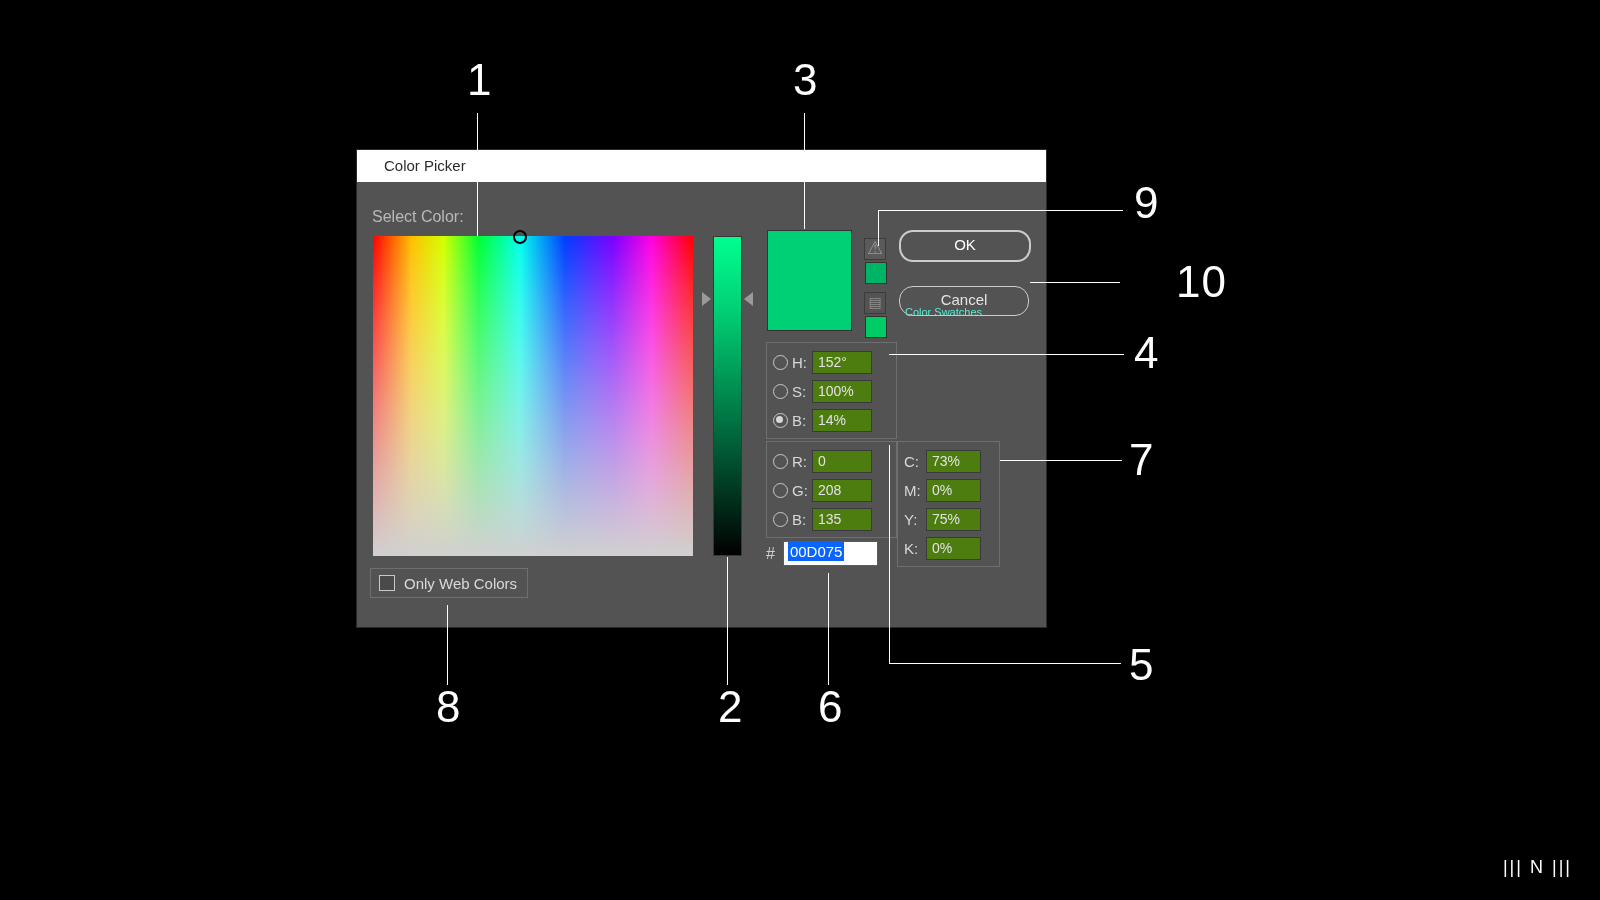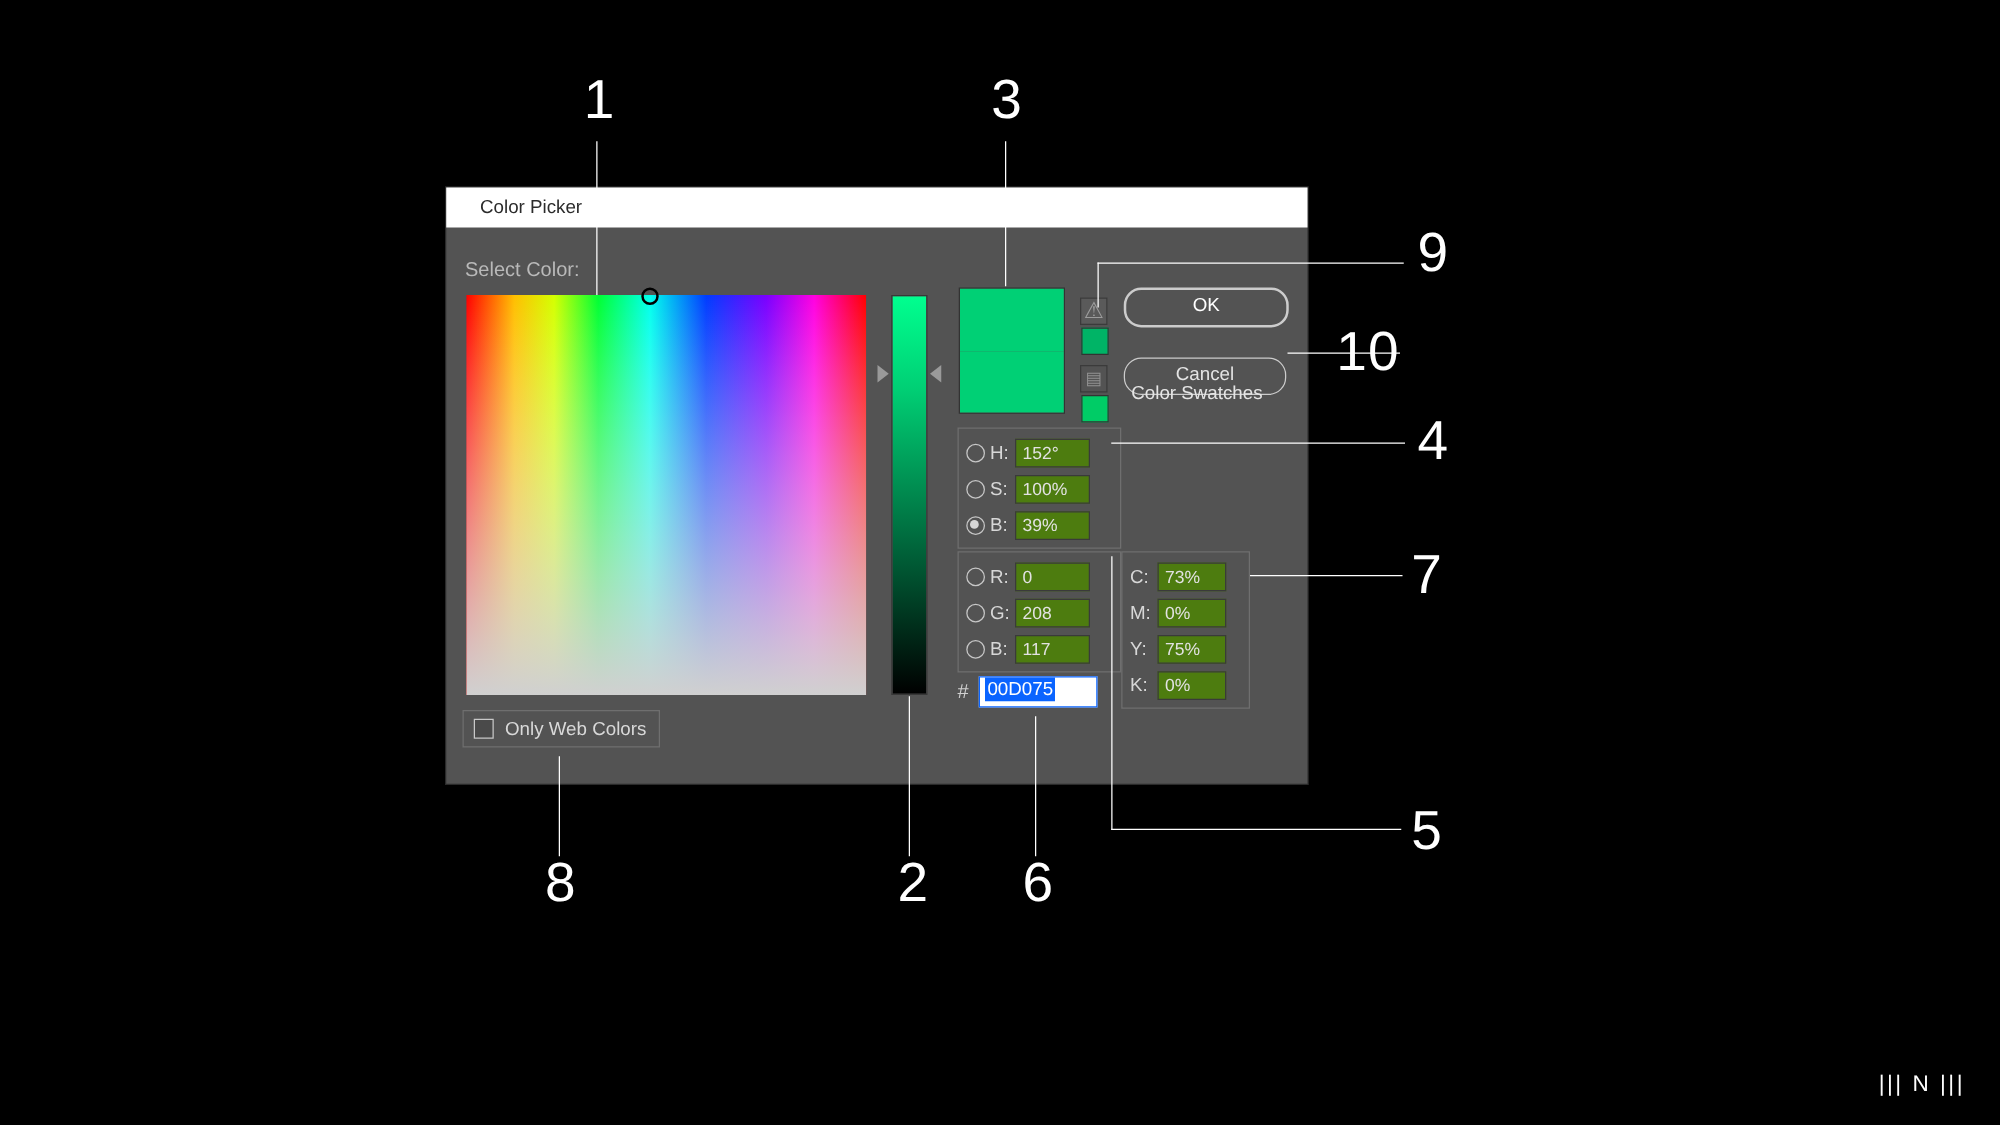--- a/index.html
+++ b/index.html
@@ -18,21 +18,21 @@
   
   .newold{position:absolute;left:410px;top:80px;width:85px;height:101px;border:1px solid #333;box-sizing:border-box;}
   .newold div{width:100%;height:50%;}
   .warn-icon{position:absolute;left:507px;top:88px;font-size:18px;color:#9c9c9c;background:#5a5a5a;border:1px solid #3b3b3b;width:20px;height:20px;line-height:18px;text-align:center;}
   .mini-sw{position:absolute;left:508px;width:20px;height:20px;border:1px solid #333;}
   .cube-icon{position:absolute;left:507px;top:142px;width:20px;height:20px;border:1px solid #3b3b3b;color:#929292;text-align:center;font-size:14px;line-height:18px;}
   
   .btn{position:absolute;left:542px;width:128px;height:28px;border:1px solid #ccc;border-radius:14px;background:transparent;color:#e4e4e4;font-size:15px;text-align:center;line-height:26px;}
   .btn.ok{top:80px;border-width:2px;font-weight:500;color:#fff;}
   .btn.cancel{top:116px;margin-top:20px;}
-  .swatches-link{position:absolute;left:548px;top:156px;font-size:15px;color:#e5e5e5;}
+  .swatches-link{position:absolute;left:548px;top:156px;font-size:11px;color:#5eead4;}
   
   .grp{position:absolute;border:1px solid #6f6f6f;padding:4px 6px 2px 6px;box-sizing:border-box;}
   .row{display:flex;align-items:center;height:27px;margin:2px 0;}
   .radio{width:13px;height:13px;border:1px solid #c7c7c7;border-radius:50%;margin-right:4px;position:relative;}
   .radio.on::after{content:"";position:absolute;left:2px;top:2px;width:7px;height:7px;border-radius:50%;background:#d7d7d7;}
   .lab{width:20px;font-size:15px;color:#d7d7d7;}
   .val{width:60px;height:23px;background:#4d7c0f;border:1px solid #3a3a3a;color:#e2e2e2;font-size:14px;padding:0 5px;box-sizing:border-box;line-height:21px;display:inline-block;}
   .grp.hsb{left:409px;top:192px;width:131px;}
   .grp.rgb{left:409px;top:291px;width:131px;}
   .grp.cmyk{left:540px;top:291px;width:103px;}
@@ -122,39 +122,39 @@
           <span class="val">152°</span>
         </div>
       <div class="row">
           <span class="radio"></span>
           <span class="lab">S:</span>
           <span class="val">100%</span>
         </div>
       <div class="row">
           <span class="radio on"></span>
           <span class="lab">B:</span>
-          <span class="val">39%</span>
+          <span class="val">14%</span>
         </div>
     </div>
 
     <div class="grp rgb">
       <div class="row">
           <span class="radio"></span>
           <span class="lab">R:</span>
           <span class="val">0</span>
         </div>
       <div class="row">
           <span class="radio"></span>
           <span class="lab">G:</span>
           <span class="val">208</span>
         </div>
       <div class="row">
           <span class="radio"></span>
           <span class="lab">B:</span>
-          <span class="val">117</span>
+          <span class="val">135</span>
         </div>
     </div>
 
     <div class="grp cmyk">
       <div class="row">
           <span class="lab">C:</span>
           <span class="val">73%</span>
         </div>
       <div class="row">
           <span class="lab">M:</span>
@@ -183,21 +183,21 @@
 
   <div class="num" style="left:467px;top:55px">1</div>
   <div class="num" style="left:718px;top:682px">2</div>
   <div class="num" style="left:793px;top:55px">3</div>
   <div class="num" style="left:1134px;top:328px">4</div>
   <div class="num" style="left:1129px;top:640px">5</div>
   <div class="num" style="left:818px;top:682px">6</div>
   <div class="num" style="left:1129px;top:435px">7</div>
   <div class="num" style="left:436px;top:682px">8</div>
   <div class="num" style="left:1134px;top:178px">9</div>
-  <div class="num" style="left:1069px;top:257px">1<span class="zero">0</span></div>
+  <div class="num" style="left:1176px;top:257px">1<span class="zero">0</span></div>
 
   <div class="line" style="left:477px;top:113px;width:1px;height:123px"></div>
   <div class="line" style="left:804px;top:113px;width:1px;height:116px"></div>
   <div class="line" style="left:727px;top:557px;width:1px;height:128px"></div>
   <div class="line" style="left:828px;top:573px;width:1px;height:112px"></div>
   <div class="line" style="left:447px;top:605px;width:1px;height:80px"></div>
 
   <div class="line" style="left:878px;top:210px;width:245px;height:1px"></div>
   <div class="line" style="left:878px;top:210px;width:1px;height:36px"></div>
 

